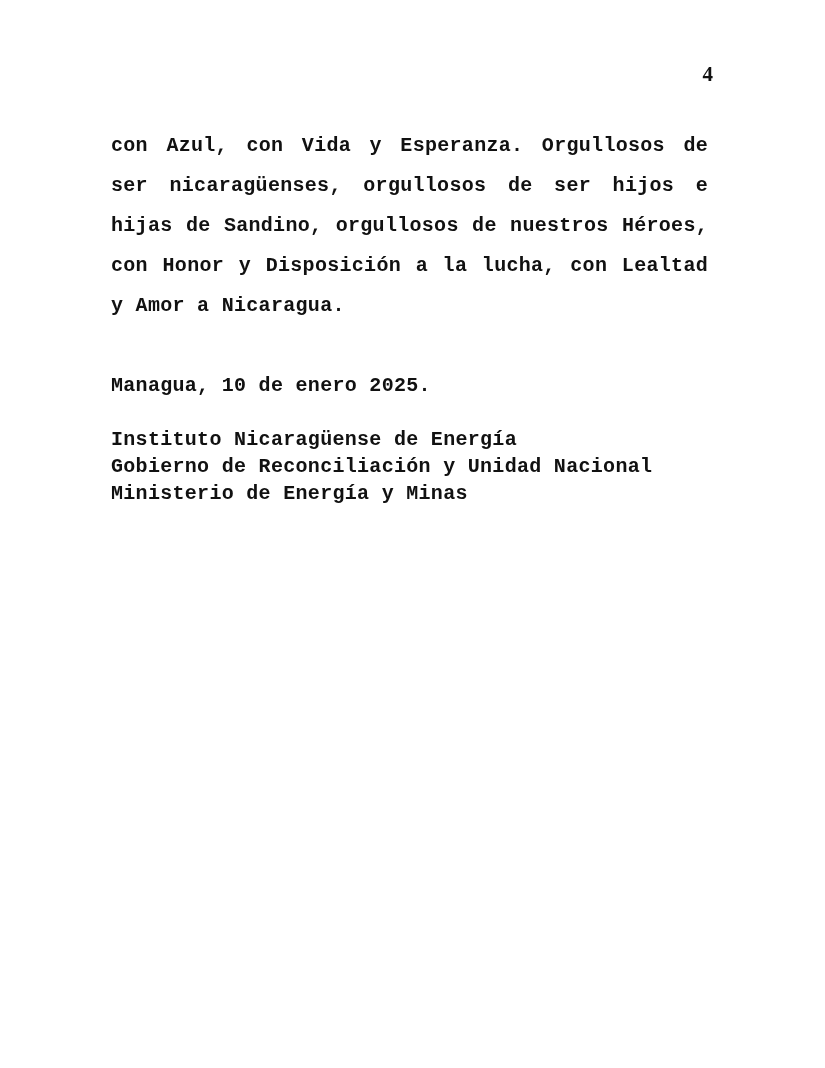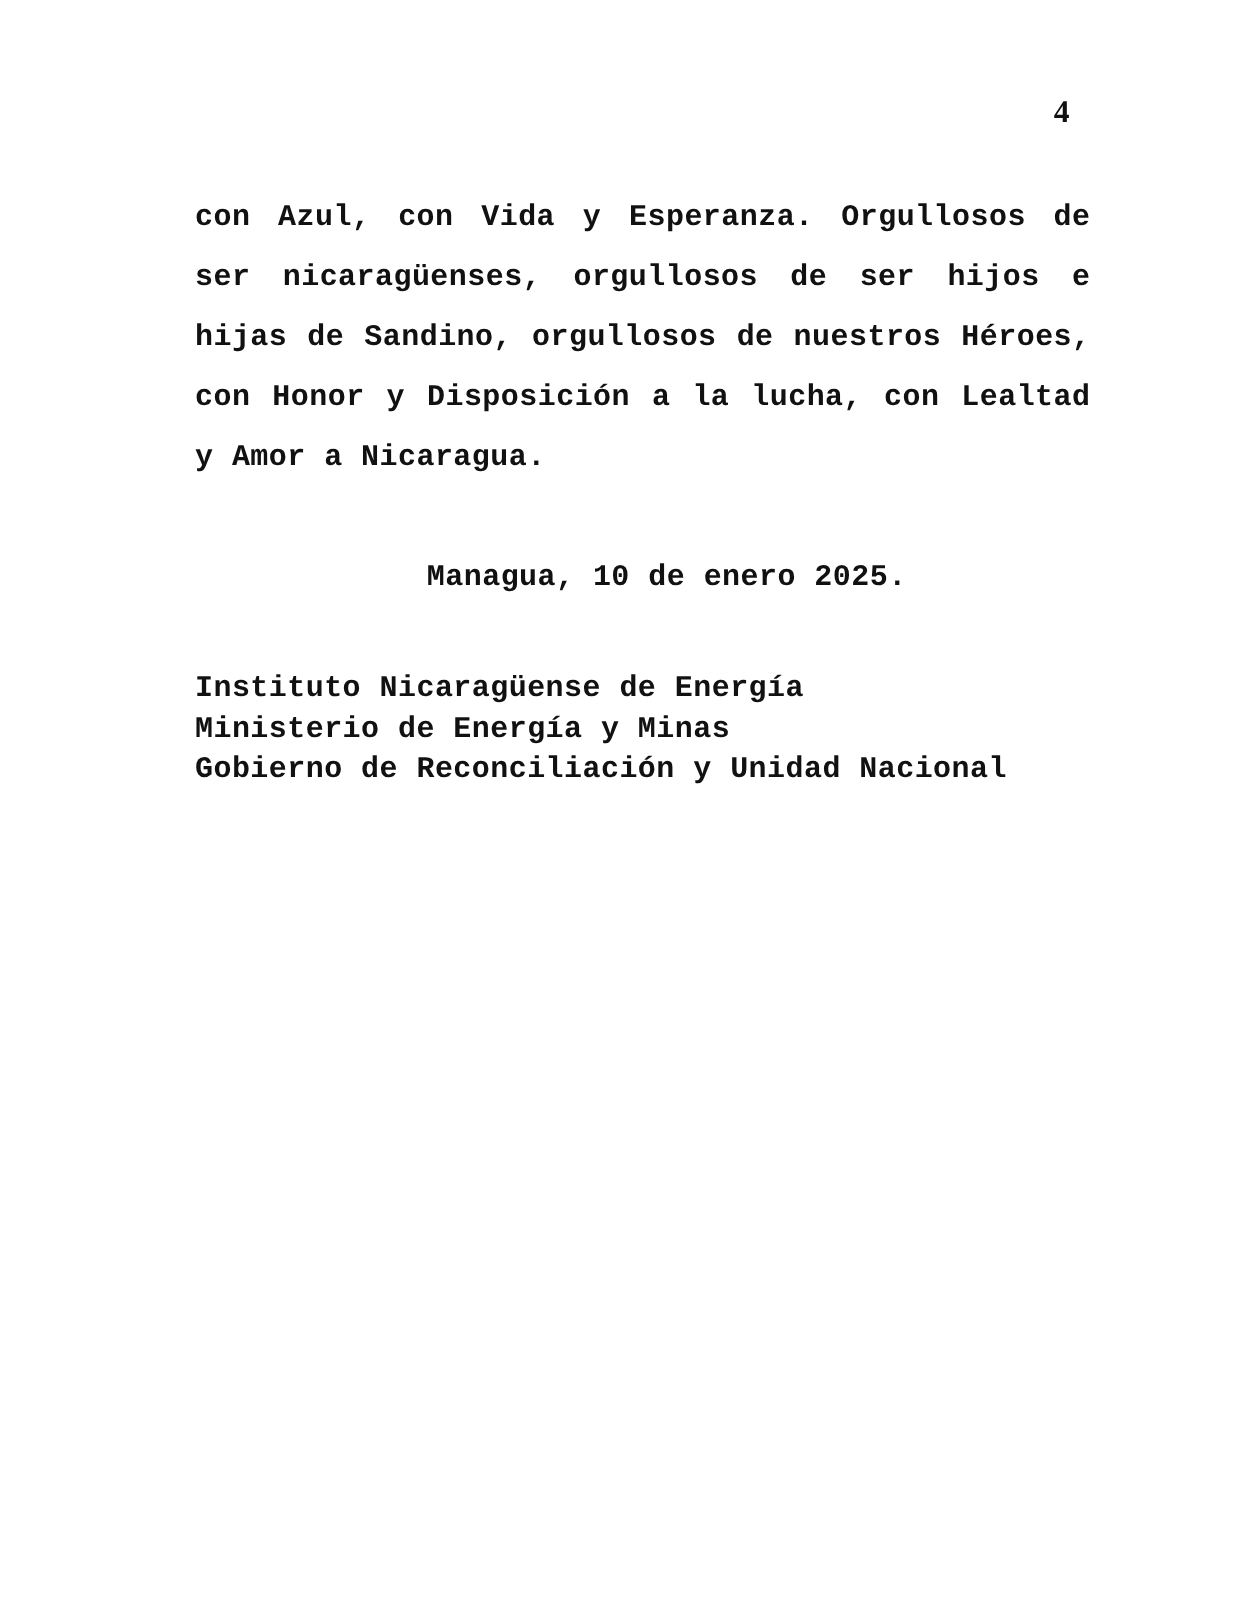--- a/index.html
+++ b/index.html
@@ -22,35 +22,35 @@
     top: 62px;
     right: 112px;
     font-family: "Liberation Serif", "DejaVu Serif", serif;
     font-weight: bold;
     font-size: 21px;
     color: #111111;
   }
   .content {
     position: absolute;
     top: 126px;
-    left: 130px;
+    left: 111px;
     width: 597px;
   }
   .para {
     font-weight: bold;
     font-size: 20px;
     line-height: 40px;
     text-align: justify;
     letter-spacing: 0.3px;
     color: #111111;
   }
   .para + .para { margin-top: 40px; }
-  .para.single-line { text-align: center; margin-left: 32px; }
+  .para.single-line { text-align: left; }
   .footer-block {
-    margin-top: 40px;
+    margin-top: 20px;
   }
   .footer-line {
     font-weight: bold;
     font-size: 20px;
     line-height: 27px;
     text-align: left;
     letter-spacing: 0.3px;
     color: #111111;
     white-space: nowrap;
   }
@@ -64,19 +64,19 @@
 
   <div class="content">
 
     <p class="para">con Azul, con Vida y Esperanza. Orgullosos de ser nicaragüenses, orgullosos de ser hijos e hijas de Sandino, orgullosos de nuestros Héroes, con Honor y Disposición a la lucha, con Lealtad y Amor a Nicaragua.</p>
 
 
     <p class="para single-line">Managua, 10 de enero 2025.</p>
 
     <div class="footer-block">
       <div class="footer-line">Instituto Nicaragüense de Energía</div>
+      <div class="footer-line">Gobierno de Reconciliación y Unidad Nacional</div>
       <div class="footer-line">Ministerio de Energía y Minas</div>
-      <div class="footer-line">Gobierno de Reconciliación y Unidad Nacional</div>
     </div>
 
   </div>
 
 </div>
 
 </body></html>

